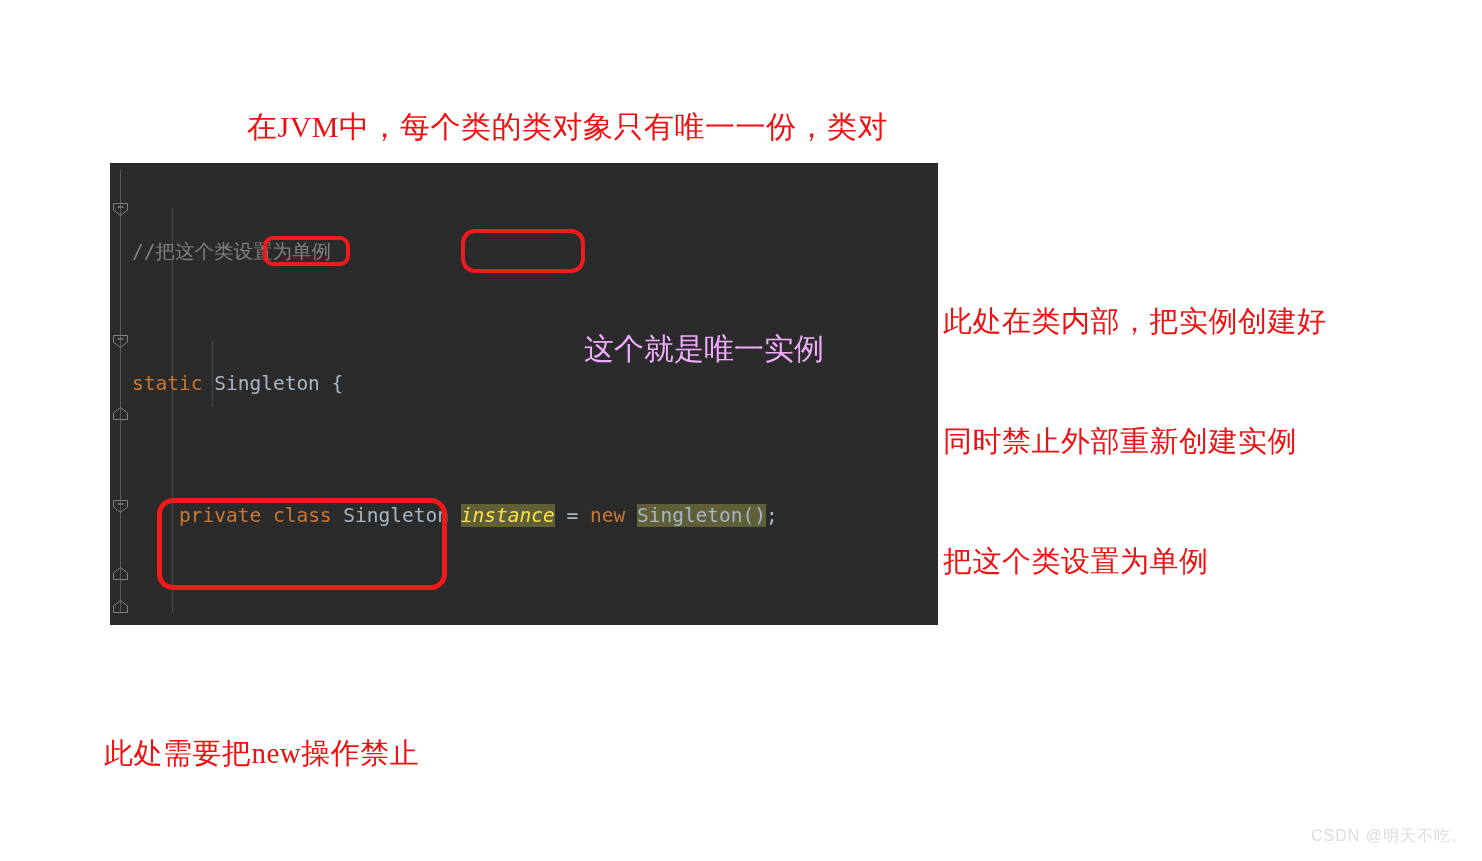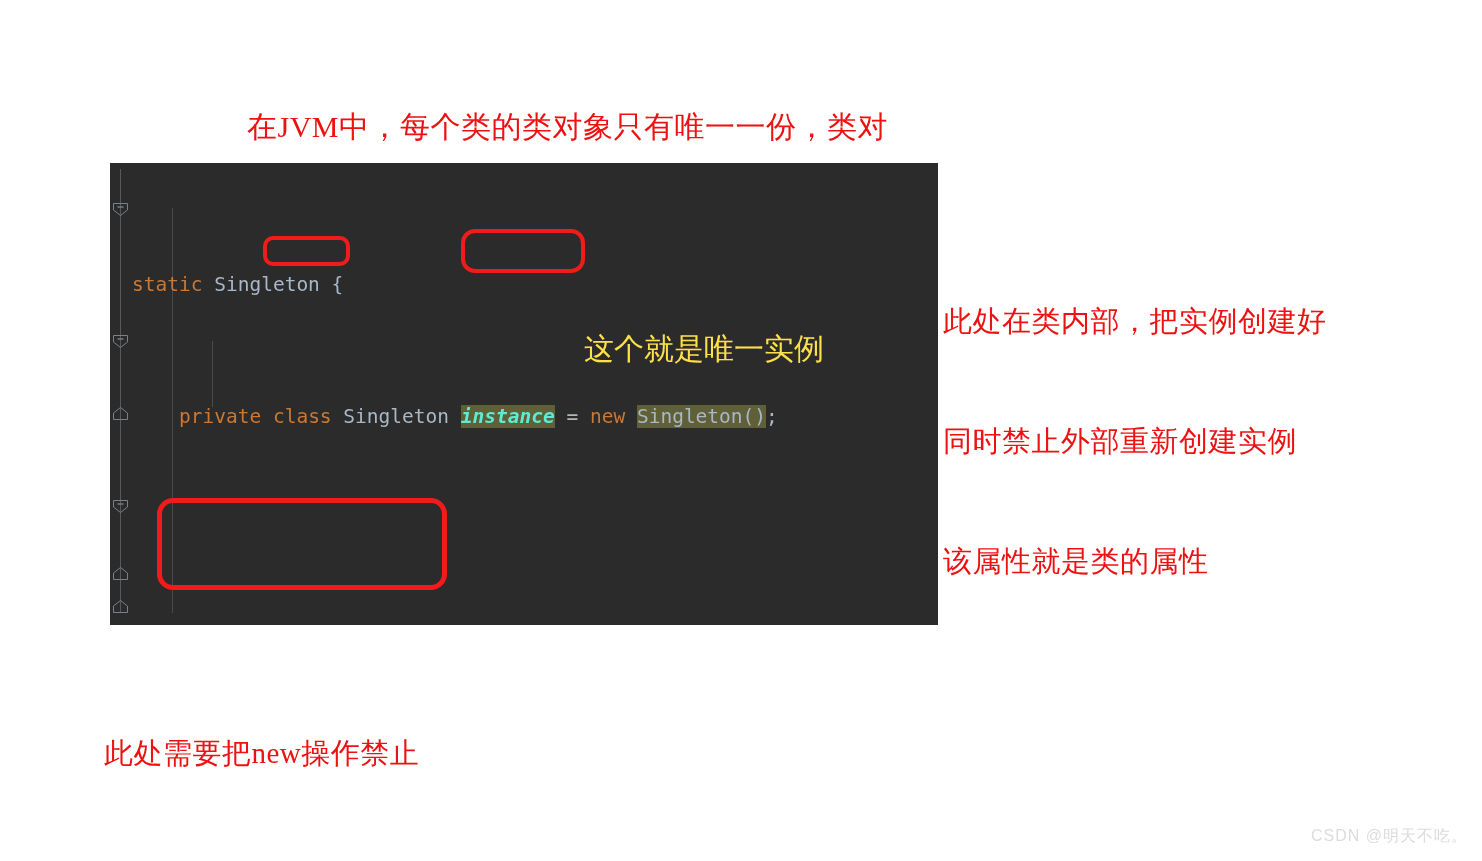--- a/index.html
+++ b/index.html
@@ -45,21 +45,21 @@
     top: 643px;
     font-size: 29px;
     line-height: 44px;
     letter-spacing: 0.5px;
   }
   #annot-in-code {
     left: 474px;
     top: 168px;
     font-size: 30px;
     line-height: 36px;
-    color: #fde047;
+    color: #f0abfc;
   }
 
   
   #code-block {
     position: absolute;
     left: 110px;
     top: 163px;
     width: 828px;
     height: 462px;
     background: #2b2b2b;
@@ -112,21 +112,21 @@
   
   .indent-guide {
     position: absolute;
     width: 1px;
     background: #4a4a4a;
   }
 
   
   .kw   { color: #cc7832; }
   .cls  { color: #a9b7c6; margin-top: 28px; }
-  .fld  { color: #5eead4; font-style: italic; font-weight: bold; }
+  .fld  { color: #fde047; font-style: italic; }
   .cmt  { color: #808080; }
   .pun  { color: #a9b7c6; }
   .hl   { background: #5f5f38; }
 
   
   .red-box {
     position: absolute;
     border: 4px solid #f21b1b;
     box-sizing: border-box;
     border-radius: 7px;
@@ -200,20 +200,21 @@
       <svg class="shape" viewBox="0 0 15 13">
         <polygon points="0.5,12.5 14.5,12.5 14.5,6 7.5,0.5 0.5,6" fill="none" stroke="#7a8287" stroke-width="1"></polygon>
       </svg>
     </div>
   </div>
 
   <div class="indent-guide" style="left:62px; top:45px;  height:405px;"></div>
   <div class="indent-guide" style="left:102px;top:178px; height:66px;"></div>
 
   <div id="code-text">
+    <span class="cl"><span class="cmt">//把这个类设置为单例</span></span>
 
     <span class="cl"><span class="kw">static</span> <span class="cls">Singleton</span><span class="pun"> {</span></span>
 
     <span class="cl"><span>    </span><span class="kw">private</span> <span class="kw">class</span> <span class="cls">Singleton</span> <span class="fld hl">instance</span><span class="pun"> = </span><span class="kw">new</span> <span class="cls hl">Singleton()</span><span class="pun">;</span></span>
 
     
 
     
 
     
@@ -238,21 +239,21 @@
   <div class="annot" id="annot-in-code">这个就是唯一实例</div>
 </div>
 
 <div class="red-box" id="box-static"></div>
 <div class="red-box" id="box-instance"></div>
 <div class="red-box" id="box-ctor"></div>
 
 <div class="annot" id="annot-right">
   <span class="annot-line">此处在类内部，把实例创建好</span>
   <span class="annot-line">同时禁止外部重新创建实例</span>
-  <span class="annot-line">该属性就是类的属性</span>
+  <span class="annot-line">把这个类设置为单例</span>
 </div>
 
 <div class="annot" id="annot-bottom">
   <span class="annot-line">此处需要把new操作禁止</span>
   
   
   
 </div>
 
 <div id="watermark">CSDN @明天不吃。</div>

